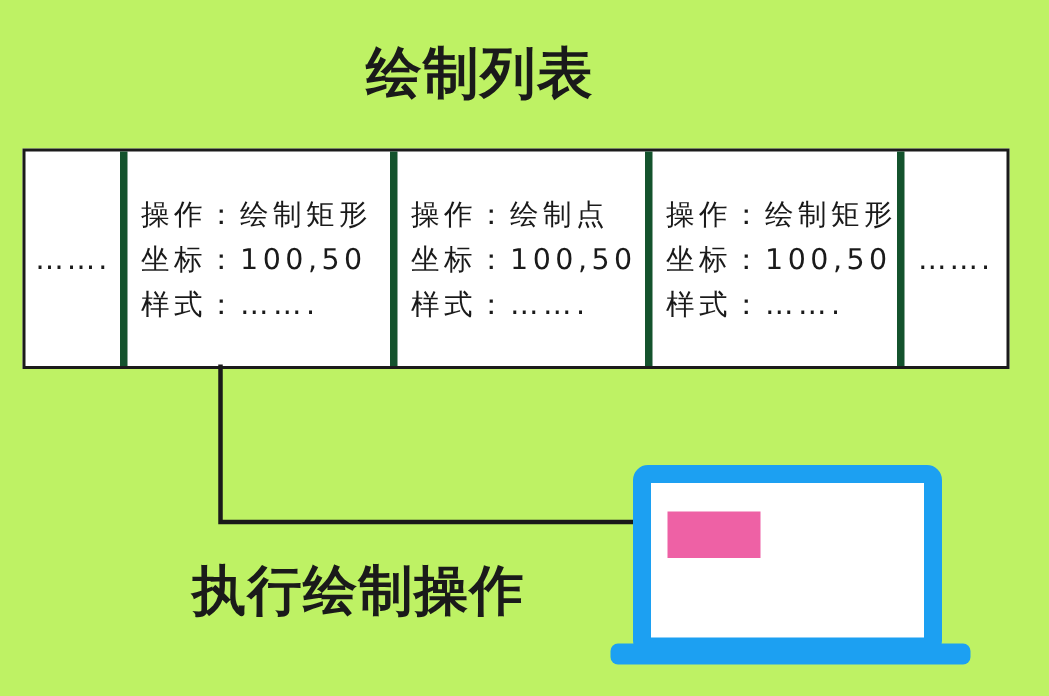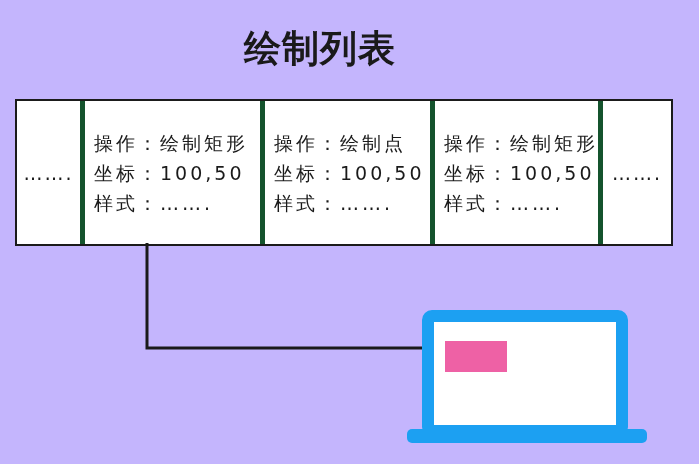--- a/index.html
+++ b/index.html
@@ -1,21 +1,21 @@
 <!DOCTYPE html>
 <html><head>
 <meta charset="utf-8">
 <style>
   * { margin: 0; padding: 0; box-sizing: border-box; }
   html, body { background: #ffffff; }
   .canvas {
     position: relative;
     width: 699px;
     height: 464px;
-    background: #c4b5fd;
+    background: #bef264;
     overflow: hidden;
     font-family: "DejaVu Sans", sans-serif;
     color: #1a1a1a;
     padding-left: 40px;
   }
   .title {
     position: absolute;
     left: 0;
     top: 24px;
     width: 640px;
@@ -143,14 +143,15 @@
 
   <svg class="arrow-layer" viewBox="0 0 699 464" xmlns="http://www.w3.org/2000/svg">
     <path d="M147 243 L147 348 L435 348" fill="none" stroke="#1A1A1A" stroke-width="3"></path>
     <path d="M444 348 L424 339 Q429 348 424 357 Z" fill="#1A1A1A" stroke="#1A1A1A" stroke-width="1"></path>
   </svg>
 
   <div class="laptop-screen"></div>
   <div class="drawn-rect"></div>
   <div class="laptop-base"></div>
 
+  <div class="caption">执行绘制操作</div>
 
 </div>
 
 </body></html>

